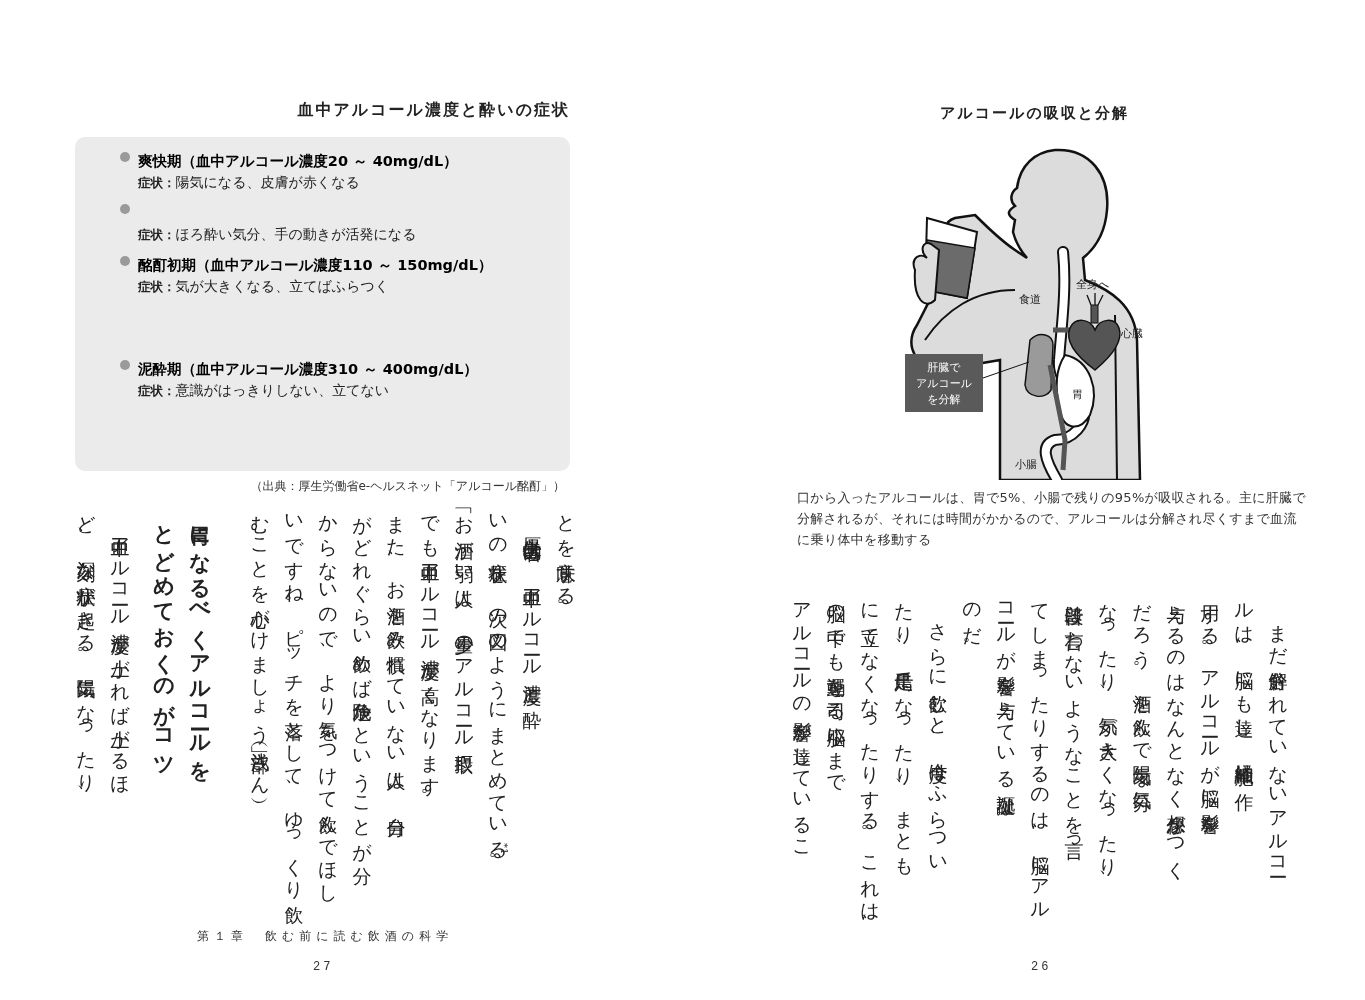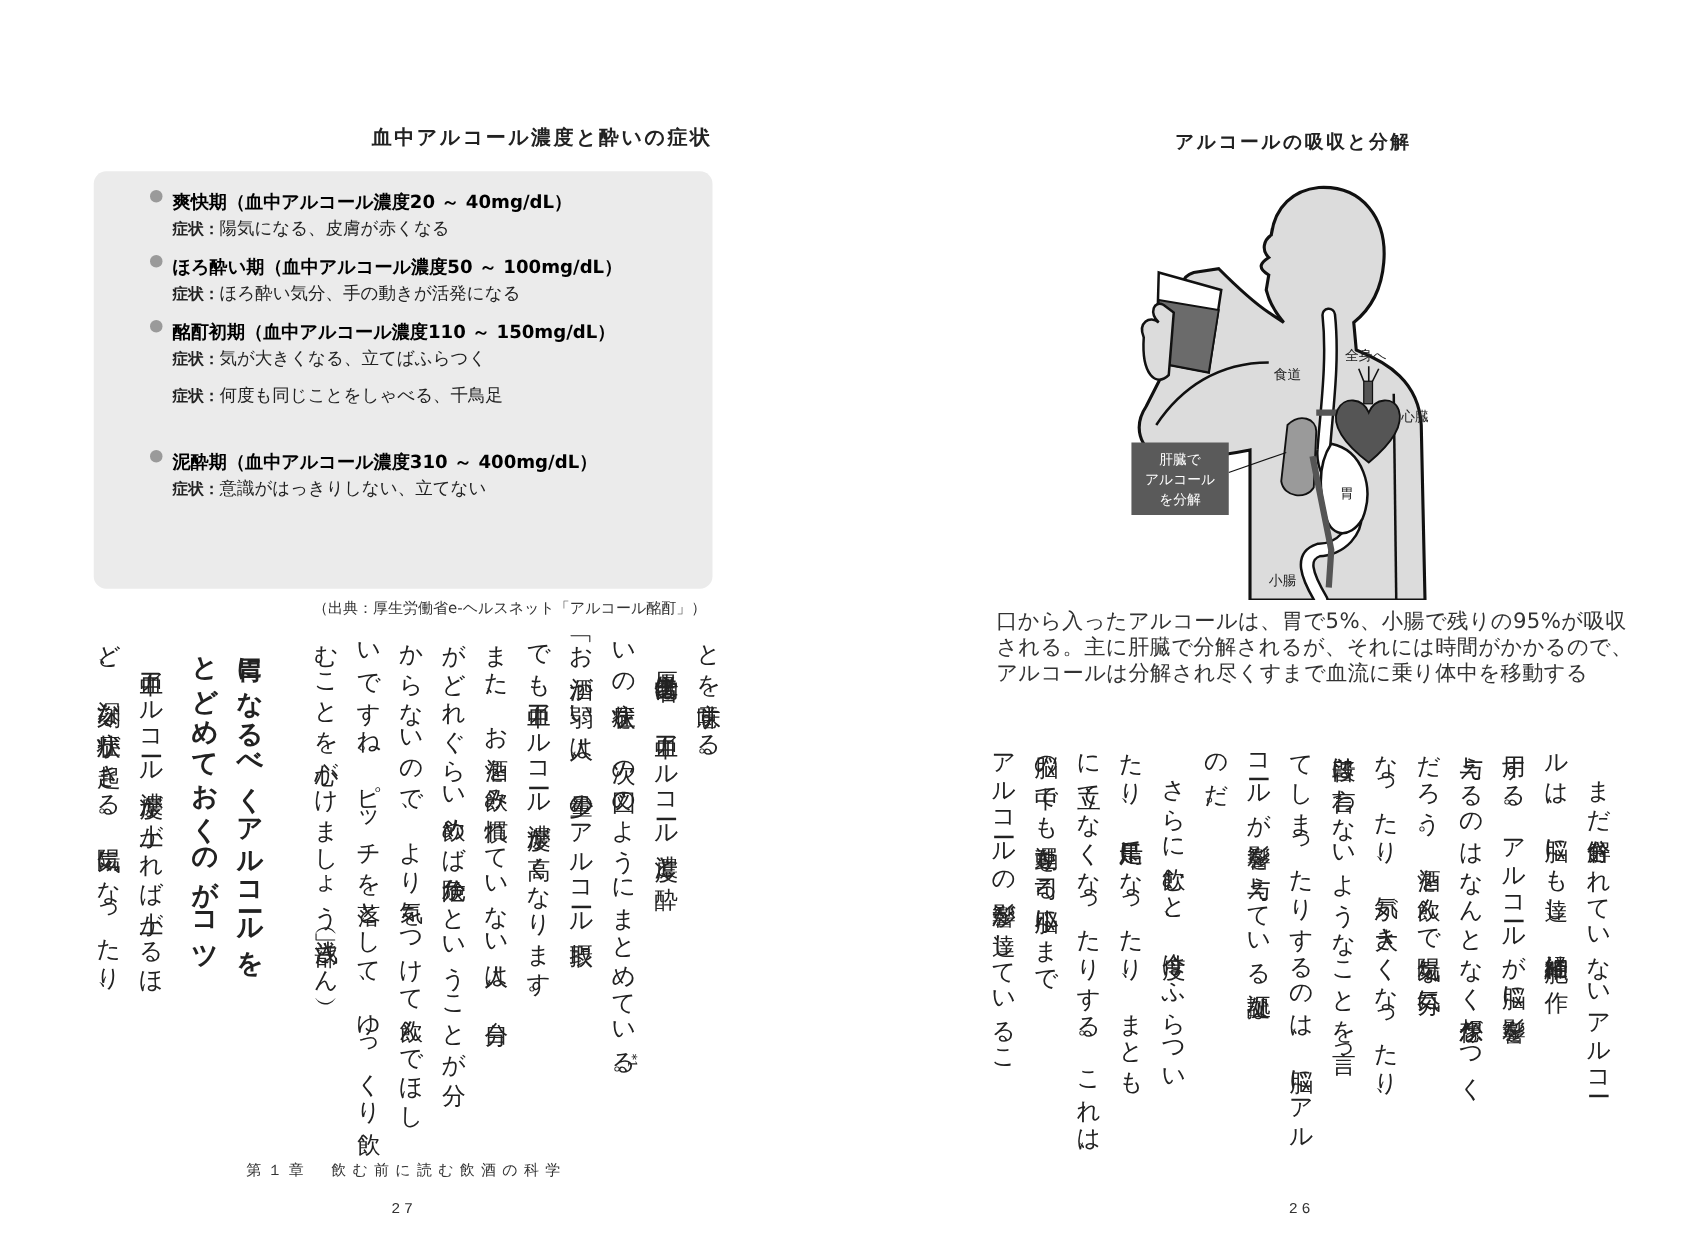--- a/index.html
+++ b/index.html
@@ -43,54 +43,52 @@
     position: absolute; left: 197px; top: 928px; font-size: 12px; letter-spacing: 5px; color: #333; white-space: nowrap;
   }
   .page-num { position: absolute; top: 960px; font-size: 12px; letter-spacing: 3px; color: #333; font-family: "Liberation Mono", monospace; }
 
   
   .fig-title {
     position: absolute; left: 940px; top: 104px; font-size: 15px; font-weight: bold; letter-spacing: 2px; color: #222; white-space: nowrap;
   }
   .illustration { position: absolute; left: 905px; top: 140px; width: 240px; height: 340px; }
   .fig-caption {
-    position: absolute; left: 797px; top: 487px; width: 510px; font-size: 17px; line-height: 21px; color: #333; letter-spacing: 0.3px;
+    position: absolute; left: 797px; top: 487px; width: 510px; font-size: 13px; line-height: 21px; color: #333; letter-spacing: 0.3px;
   }
   .lbl-small { font-family: "DejaVu Sans", sans-serif; font-size: 11px; fill: #222; }
 </style>
 </head>
 <body>
 
 <div class="page page-left">
   <div class="box-title">血中アルコール濃度と酔いの症状</div>
 
   <div class="symptom-box">
     <div class="stage" style="top:15px">
       <div class="stage-head">
           <span class="bullet"></span>
           <span>爽快期（血中アルコール濃度20 ～ 40mg/dL）</span>
         </div>
       <div class="stage-symptom"><span class="lbl">症状：</span><span>陽気になる、皮膚が赤くなる</span></div>
     </div>
     <div class="stage" style="top:67px">
       <div class="stage-head">
           <span class="bullet"></span>
-          <span>ほろ酔い期（血中アルコール濃度50 ～ 100mg/dL）</span>
         </div>
       <div class="stage-symptom"><span class="lbl">症状：</span><span>ほろ酔い気分、手の動きが活発になる</span></div>
     </div>
     <div class="stage" style="top:119px">
       <div class="stage-head">
           <span class="bullet"></span>
           <span>酩酊初期（血中アルコール濃度110 ～ 150mg/dL）</span>
         </div>
       <div class="stage-symptom"><span class="lbl">症状：</span><span>気が大きくなる、立てばふらつく</span></div>
     </div>
     <div class="stage" style="top:171px">
-      <div class="stage-symptom"><span class="lbl">症状：</span><span>何度も同じことをしゃべる、千鳥足</span></div>
     </div>
     <div class="stage" style="top:223px">
       <div class="stage-head">
           <span class="bullet"></span>
           <span>泥酔期（血中アルコール濃度310 ～ 400mg/dL）</span>
         </div>
       <div class="stage-symptom"><span class="lbl">症状：</span><span>意識がはっきりしない、立てない</span></div>
     </div>
   </div>
 

